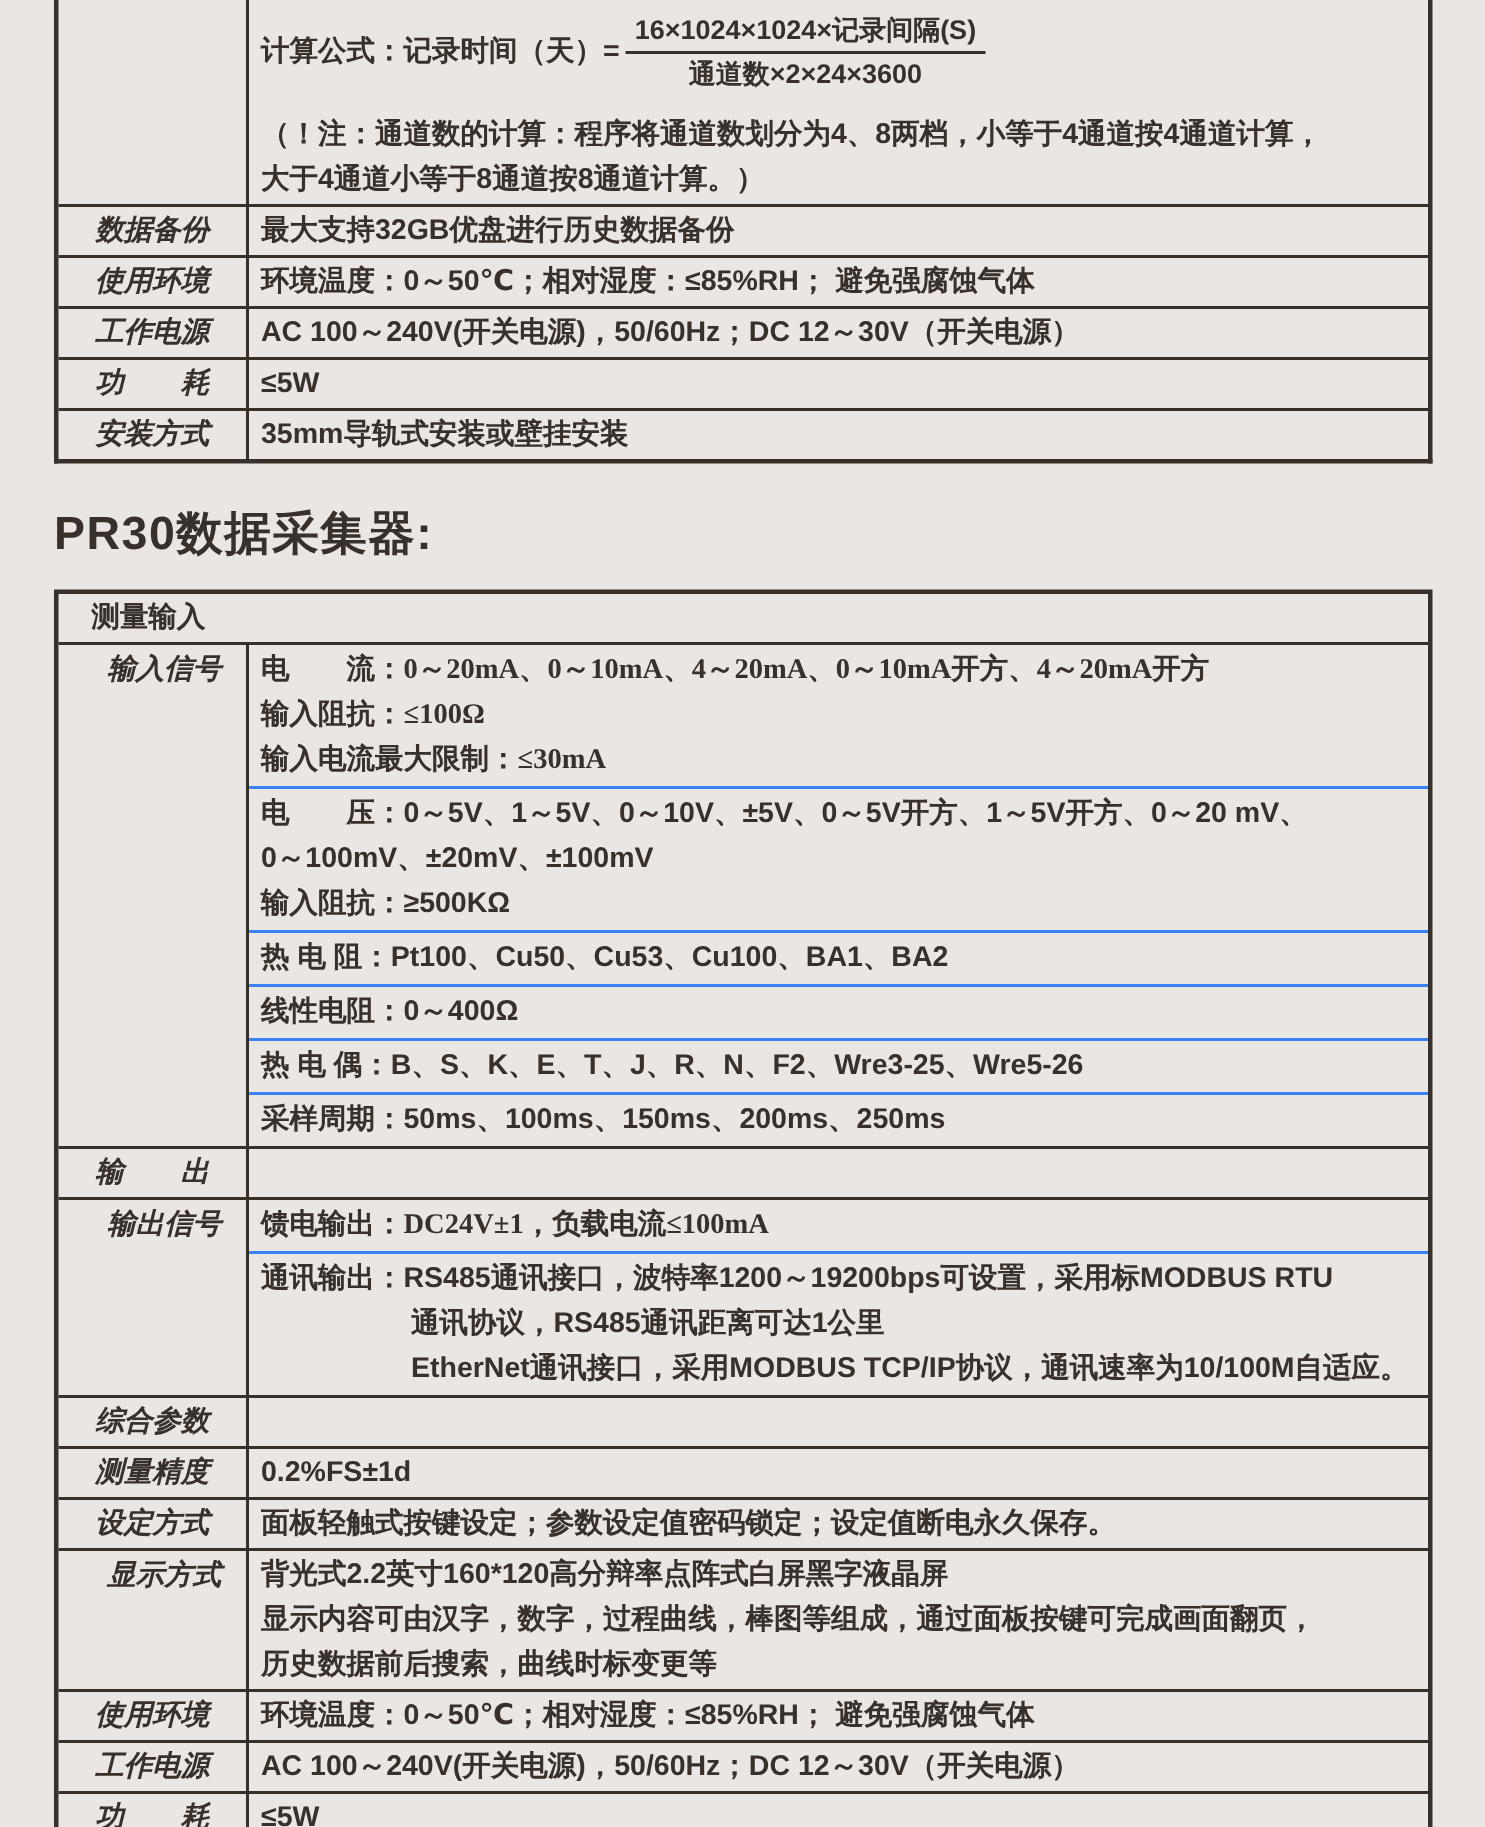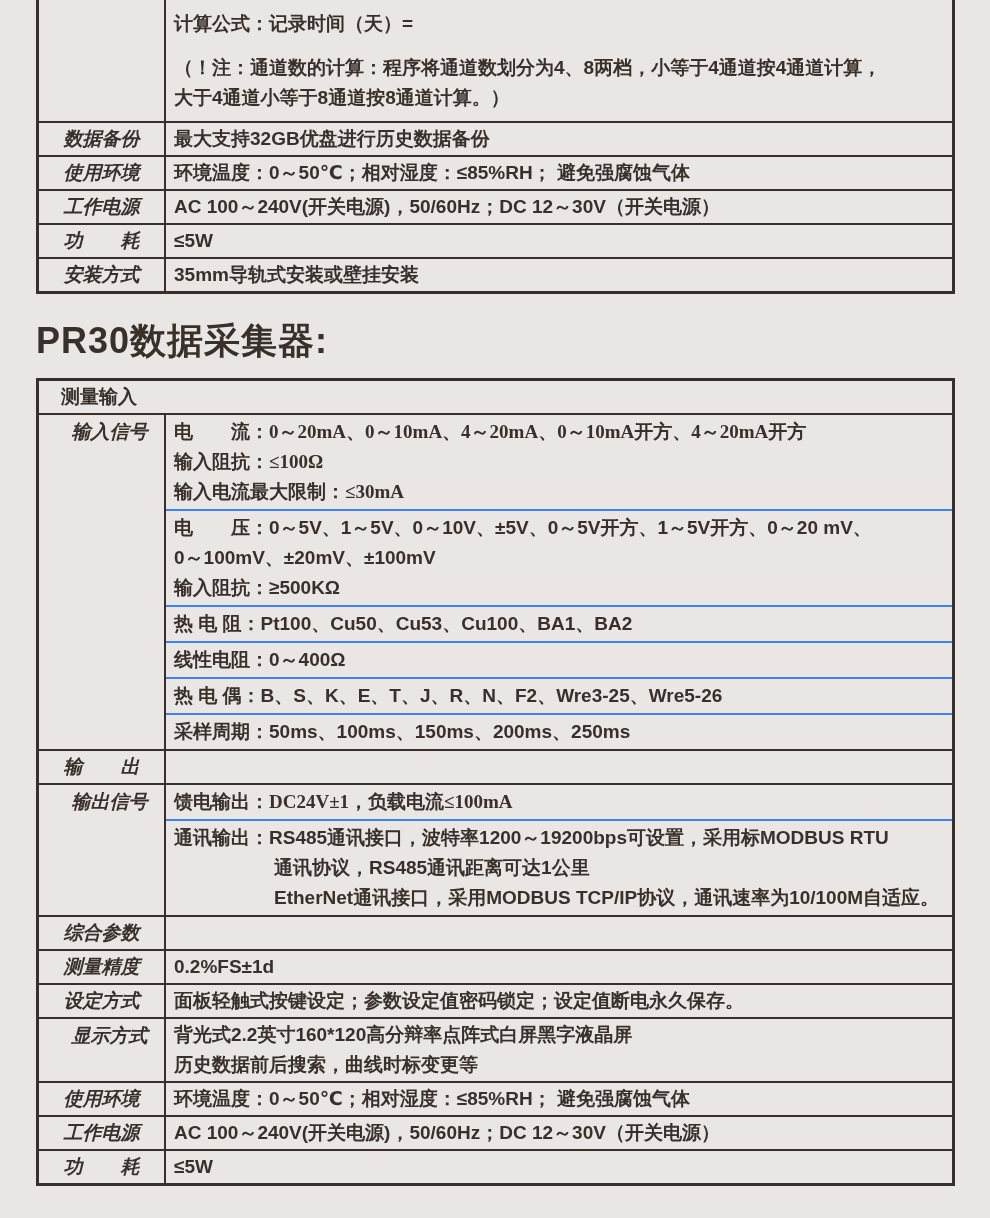--- a/index.html
+++ b/index.html
@@ -30,34 +30,38 @@
   .subcell.first{border-top:none;font-family:Liberation Serif, serif;}
   .tline{white-space:pre-wrap;}
   .tline.indent{padding-left:100px;}
   .fullrow{padding:1px 8px 1px 22px;min-height:30px;display:flex;align-items:center;}
   .formula-row{display:flex;align-items:center;margin:8px 0 10px 0;}
   .frac{display:inline-block;text-align:center;font-size:18px;line-height:23px;margin-left:4px;vertical-align:middle;}
   .frac .num{display:block;border-bottom:2px solid #38302b;padding:0 6px 2px 6px;}
   .frac .den{display:block;padding-top:2px;}
   .note{margin-top:14px;}
   .heading{
-    margin:30px 0 20px 36px;font-size:36px;line-height:34px;
+    margin:30px 0 20px 36px;font-size:31px;line-height:34px;
     letter-spacing:1px;font-weight:bold;
   }
 </style>
 </head>
 <body>
 
 <div class="tbl cut-top">
 
   <div class="trow first" style="min-height:121px;border-radius:20px;">
     <div class="lcell"></div>
     <div class="vcell multi">
       <div class="formula-row">
         <span class="tline">计算公式：记录时间（天）=</span>
+        <span class="frac">
+          <span class="num">16×1024×1024×记录间隔(S)</span>
+          <span class="den">通道数×2×24×3600</span>
+        </span>
       </div>
       <div class="note">
         <div class="tline">（！注：通道数的计算：程序将通道数划分为4、8两档，小等于4通道按4通道计算，</div>
         <div class="tline">大于4通道小等于8通道按8通道计算。）</div>
       </div>
     </div>
   </div>
 
   <div class="trow">
     <div class="lcell">数据备份</div>
@@ -146,20 +150,21 @@
   </div>
   <div class="trow">
     <div class="lcell">设定方式</div>
     <div class="vcell">面板轻触式按键设定；参数设定值密码锁定；设定值断电永久保存。</div>
   </div>
 
   <div class="trow">
     <div class="lcell top">显示方式</div>
     <div class="vcell multi">
       <div class="tline">背光式2.2英寸160*120高分辩率点阵式白屏黑字液晶屏</div>
+      <div class="tline">显示内容可由汉字，数字，过程曲线，棒图等组成，通过面板按键可完成画面翻页，</div>
       <div class="tline">历史数据前后搜索，曲线时标变更等</div>
     </div>
   </div>
 
   <div class="trow">
     <div class="lcell">使用环境</div>
     <div class="vcell">环境温度：0～50℃；相对湿度：≤85%RH； 避免强腐蚀气体</div>
   </div>
   <div class="trow">
     <div class="lcell">工作电源</div>

